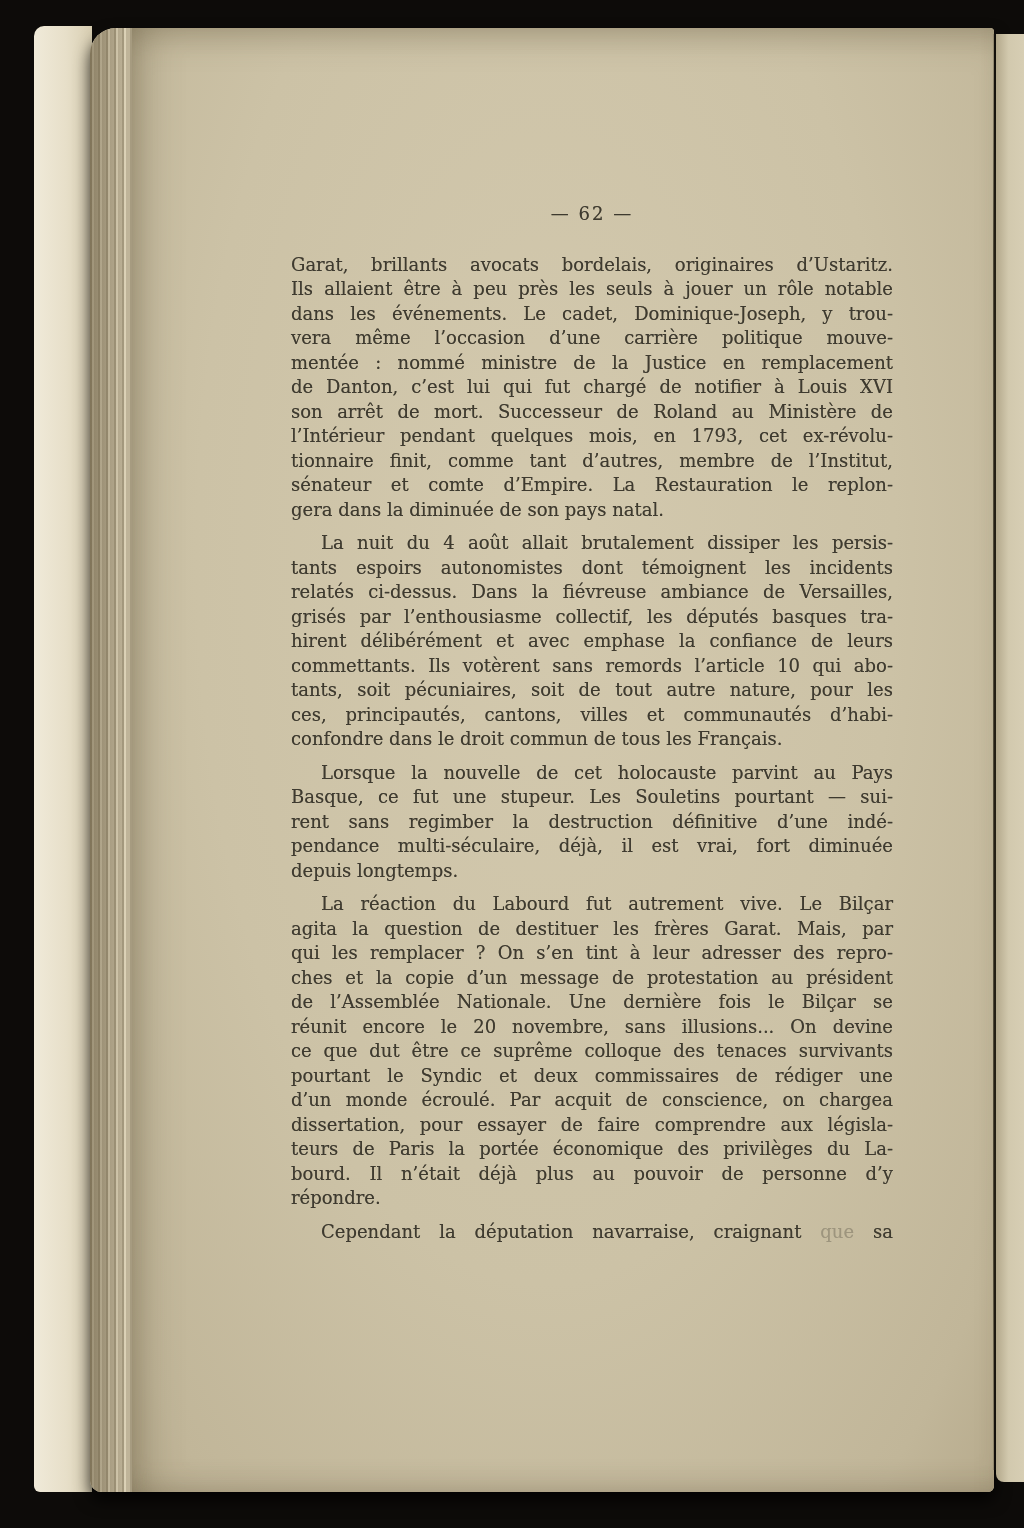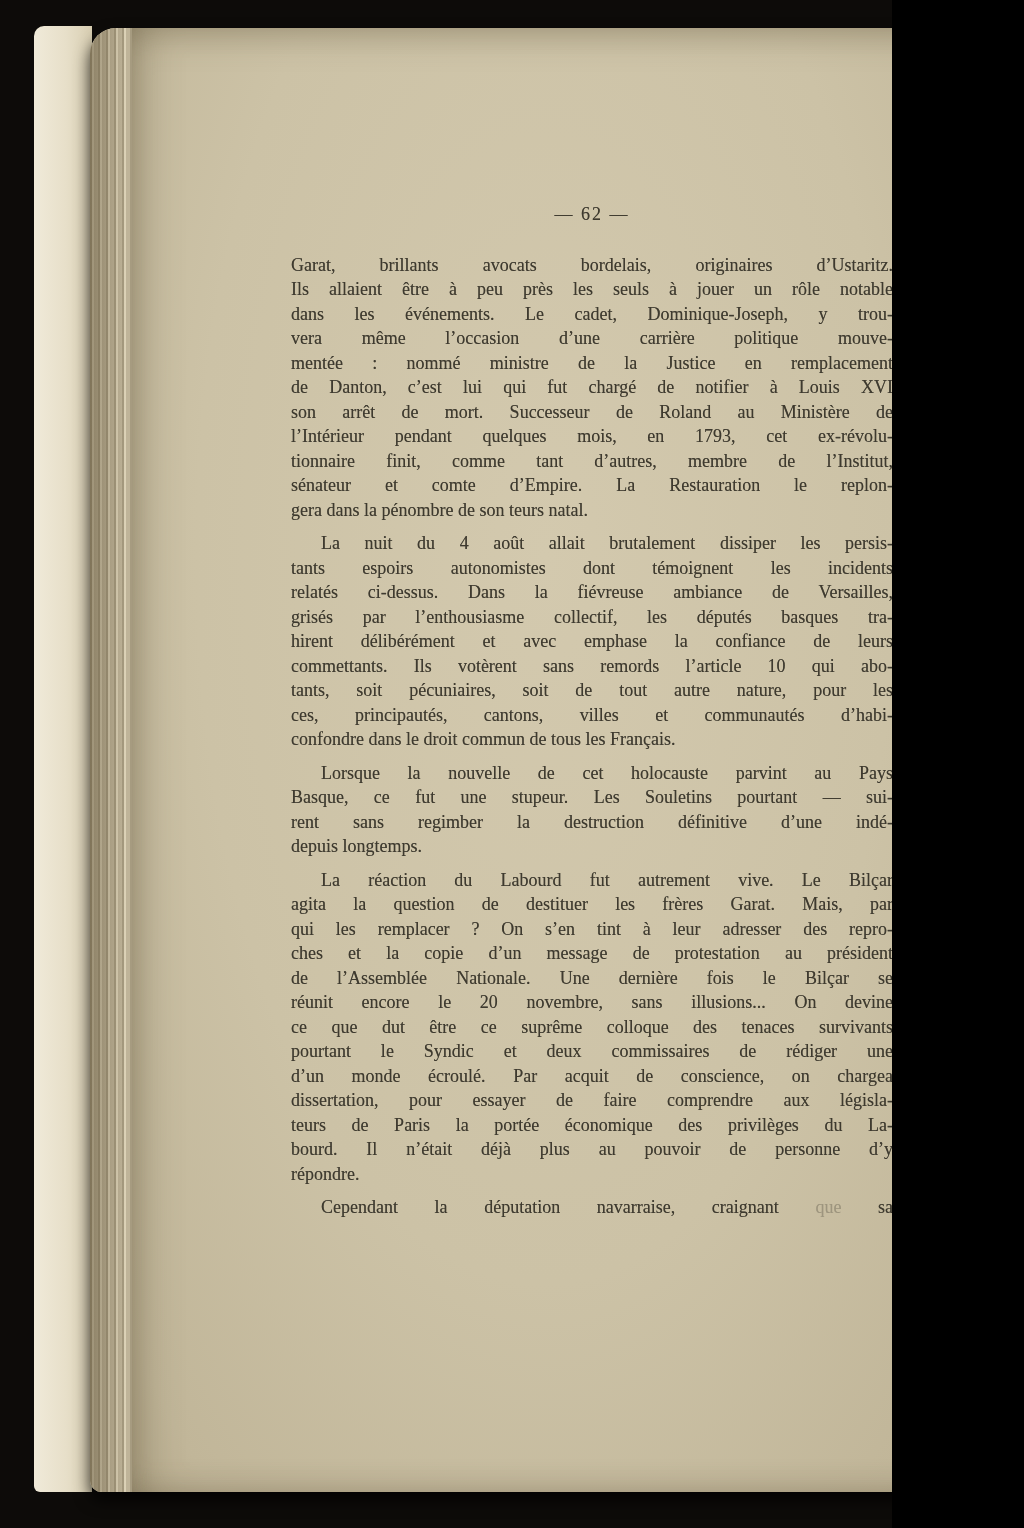--- a/index.html
+++ b/index.html
@@ -3,22 +3,22 @@
 <meta charset="utf-8">
 <style>
   html,body{margin:0;padding:0;}
   body{
     width:1024px;height:1528px;
     font-family:"DejaVu Serif", serif;
     background:#000;
     overflow:hidden;
   }
   .scan{
-    position:relative;width:892px;height:1528px;
-    background:#0d0b09;overflow:hidden;font-family:Liberation Serif, serif;
+    position:relative;width:1024px;height:1528px;
+    background:#0d0b09;overflow:hidden;
   }
   
   .flyleaf{
     position:absolute;left:34px;top:26px;width:58px;height:1466px;
     background:linear-gradient(to right,#f0ead9 0%,#e7dfc9 55%,#d9cfb3 100%);
     border-radius:10px 0 0 6px;
   }
   
   .book{
     position:absolute;left:90px;top:28px;width:904px;height:1464px;
@@ -99,37 +99,38 @@
           <div class="line">Garat, brillants avocats bordelais, originaires d’Ustaritz.</div>
           <div class="line">Ils allaient être à peu près les seuls à jouer un rôle notable</div>
           <div class="line">dans les événements. Le cadet, Dominique-Joseph, y trou-</div>
           <div class="line">vera même l’occasion d’une carrière politique mouve-</div>
           <div class="line">mentée : nommé ministre de la Justice en remplacement</div>
           <div class="line">de Danton, c’est lui qui fut chargé de notifier à Louis XVI</div>
           <div class="line">son arrêt de mort. Successeur de Roland au Ministère de</div>
           <div class="line">l’Intérieur pendant quelques mois, en 1793, cet ex-révolu-</div>
           <div class="line">tionnaire finit, comme tant d’autres, membre de l’Institut,</div>
           <div class="line">sénateur et comte d’Empire. La Restauration le replon-</div>
-          <div class="line unjust">gera dans la pénombre de son teurs natal.</div>
+          <div class="line unjust">gera dans la diminuée de son pays natal.</div>
         </div>
         <div class="para">
           <div class="line indent">La nuit du 4 août allait brutalement dissiper les persis-</div>
           <div class="line">tants espoirs autonomistes dont témoignent les incidents</div>
           <div class="line">relatés ci-dessus. Dans la fiévreuse ambiance de Versailles,</div>
           <div class="line">grisés par l’enthousiasme collectif, les députés basques tra-</div>
           <div class="line">hirent délibérément et avec emphase la confiance de leurs</div>
           <div class="line">commettants. Ils votèrent sans remords l’article 10 qui abo-</div>
           <div class="line">tants, soit pécuniaires, soit de tout autre nature, pour les</div>
           <div class="line">ces, principautés, cantons, villes et communautés d’habi-</div>
           <div class="line unjust">confondre dans le droit commun de tous les Français.</div>
         </div>
         <div class="para">
           <div class="line indent">Lorsque la nouvelle de cet holocauste parvint au Pays</div>
           <div class="line">Basque, ce fut une stupeur. Les Souletins pourtant — sui-</div>
           <div class="line">rent sans regimber la destruction définitive d’une indé-</div>
+          <div class="line">pendance multi-séculaire, déjà, il est vrai, fort diminuée</div>
           <div class="line unjust">depuis longtemps.</div>
         </div>
         <div class="para">
           <div class="line indent">La réaction du Labourd fut autrement vive. Le Bilçar</div>
           <div class="line">agita la question de destituer les frères Garat. Mais, par</div>
           <div class="line">qui les remplacer ? On s’en tint à leur adresser des repro-</div>
           <div class="line">ches et la copie d’un message de protestation au président</div>
           <div class="line">de l’Assemblée Nationale. Une dernière fois le Bilçar se</div>
           <div class="line">réunit encore le 20 novembre, sans illusions... On devine</div>
           <div class="line">ce que dut être ce suprême colloque des tenaces survivants</div>

